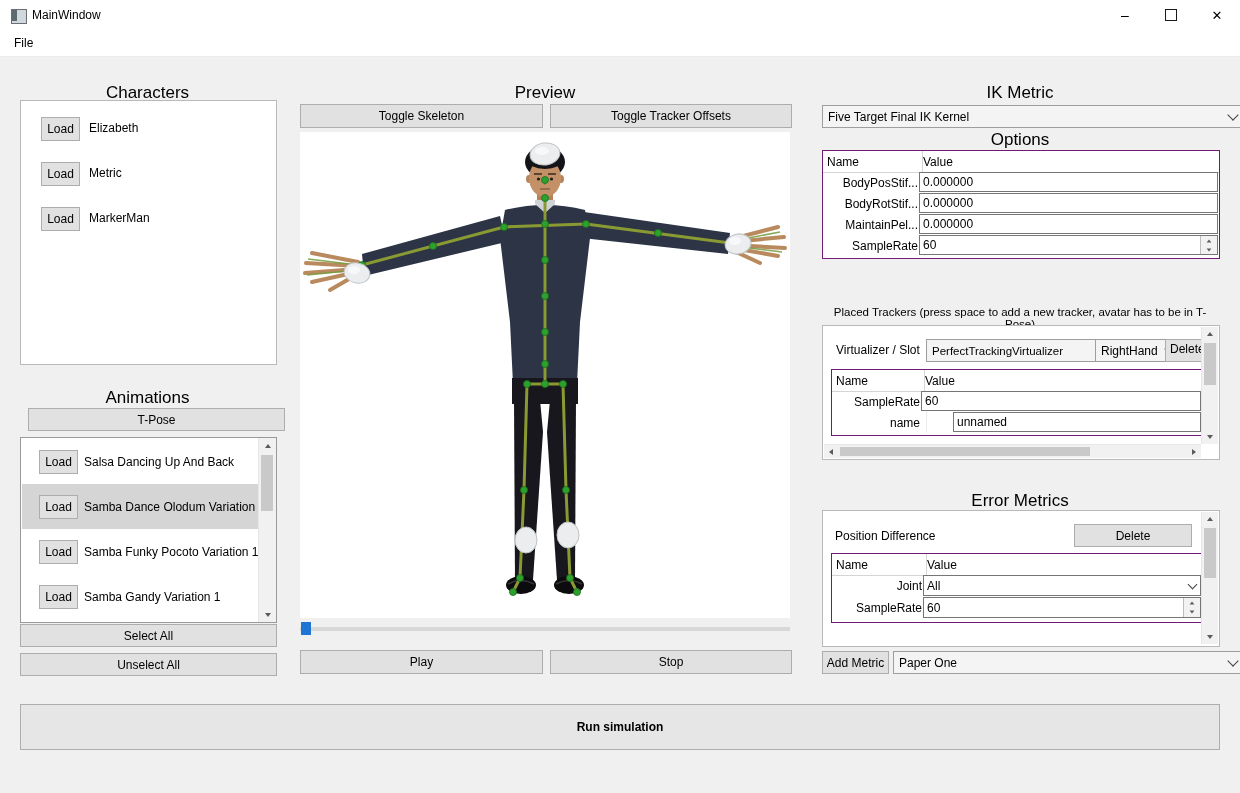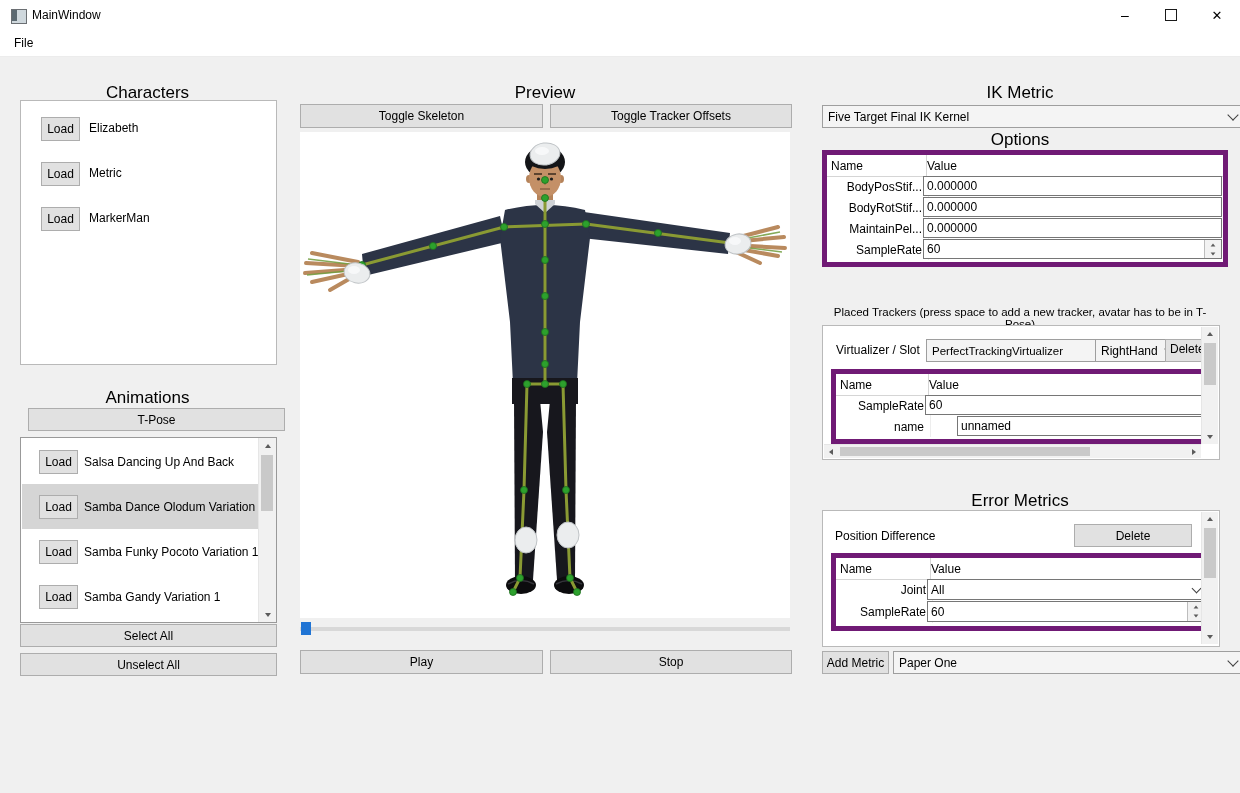--- a/index.html
+++ b/index.html
@@ -24,21 +24,21 @@
   .abs{position:absolute;}
   .btn{position:absolute;background:#e1e1e1;border:1px solid #adadad;font-size:12px;display:flex;align-items:center;justify-content:center;white-space:nowrap;overflow:hidden;text-overflow:ellipsis;}
   .btn.clipbtn{display:block;line-height:19px;padding:0 4px;text-overflow:ellipsis;}
   .group{position:absolute;background:#fff;border:1px solid #b9b9b9;}
   .glabel{position:absolute;text-align:center;font-size:17px;}
   .combo{position:absolute;background:#f4f4f4;border:1px solid #9e9e9e;display:flex;align-items:center;padding:0 20px 0 5px;overflow:hidden;white-space:nowrap;}
   .combo .chev{position:absolute;right:7px;top:50%;margin-top:-6px;width:7px;height:7px;border-right:1.4px solid #404040;border-bottom:1.4px solid #404040;transform:rotate(45deg);}
   .clip-text{overflow:hidden;white-space:nowrap;display:block;}
 
   
-  .ptable{position:absolute;background:#fff;border:5px solid #701a75;}
+  .ptable{position:absolute;background:#fff;border:1px solid #701a75;}
   .pt-head{position:absolute;left:0;top:0;right:0;height:21px;border-bottom:1px solid #d5d5d5;background:#fff;}
   .h-name{position:absolute;left:0;top:0;bottom:0;border-right:1px solid #d5d5d5;display:flex;align-items:center;padding-left:4px;}
   .h-value{position:absolute;top:0;bottom:0;display:flex;align-items:center;padding-left:4px;}
   .pt-row{position:absolute;left:0;right:0;height:21px;}
   .pt-name{position:absolute;left:0;top:0;bottom:0;display:flex;align-items:center;justify-content:flex-end;padding-right:6px;border-right:1px solid #ededed;}
   .pt-val{position:absolute;top:0;bottom:0;right:0;}
   .cell-input{position:absolute;left:1px;right:1px;top:0;bottom:1px;border:1px solid #767676;background:#fff;display:flex;align-items:center;padding:0 3px;overflow:hidden;white-space:nowrap;}
   .spin{position:absolute;right:2px;top:1px;bottom:2px;width:16px;border-left:1px solid #bdbdbd;background:#f2f2f2;display:flex;flex-direction:column;}
   .spin>div{flex:1;display:flex;align-items:center;justify-content:center;}
   .cell-combo-arrow{position:absolute;right:6px;top:50%;margin-top:-5px;width:6px;height:6px;border-right:1.3px solid #404040;border-bottom:1.3px solid #404040;transform:rotate(45deg);}
@@ -405,14 +405,15 @@
         </div>
     </div>
   </div>
 
   <div class="btn" style="left:822px;top:651px;width:65px;height:21px;">Add Metric</div>
   <div class="combo" style="left:893px;top:651px;width:325px;height:21px;">
     <span>Paper One</span>
     <span class="chev"></span>
   </div>
 
+  <div class="run-btn">Run simulation</div>
 
 </div>
 
 </body></html>

